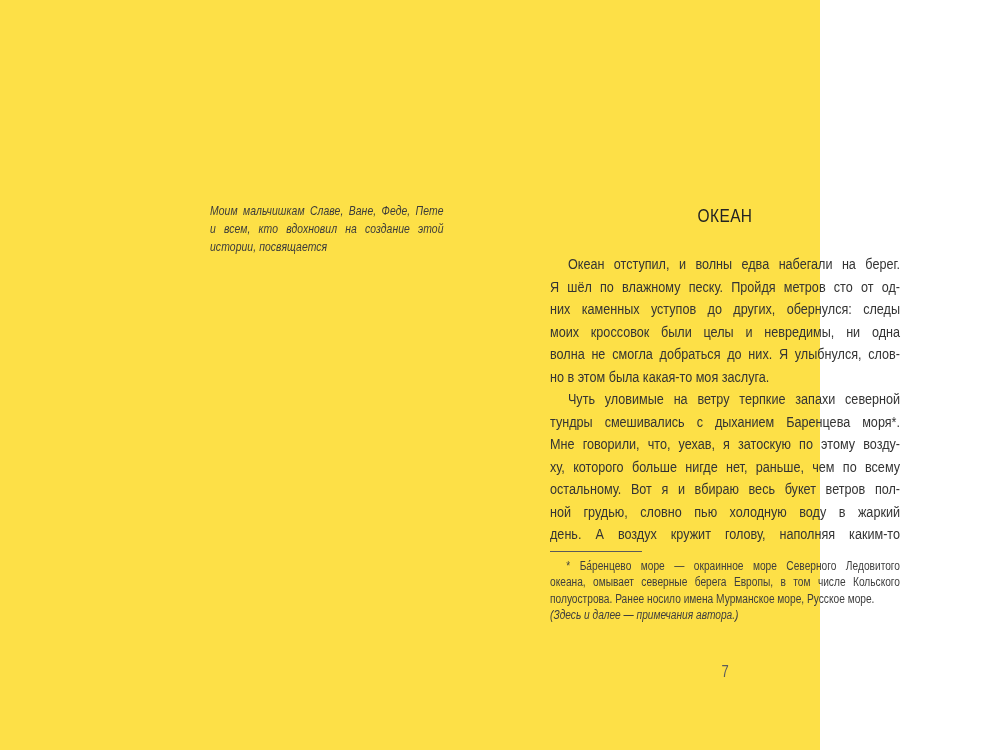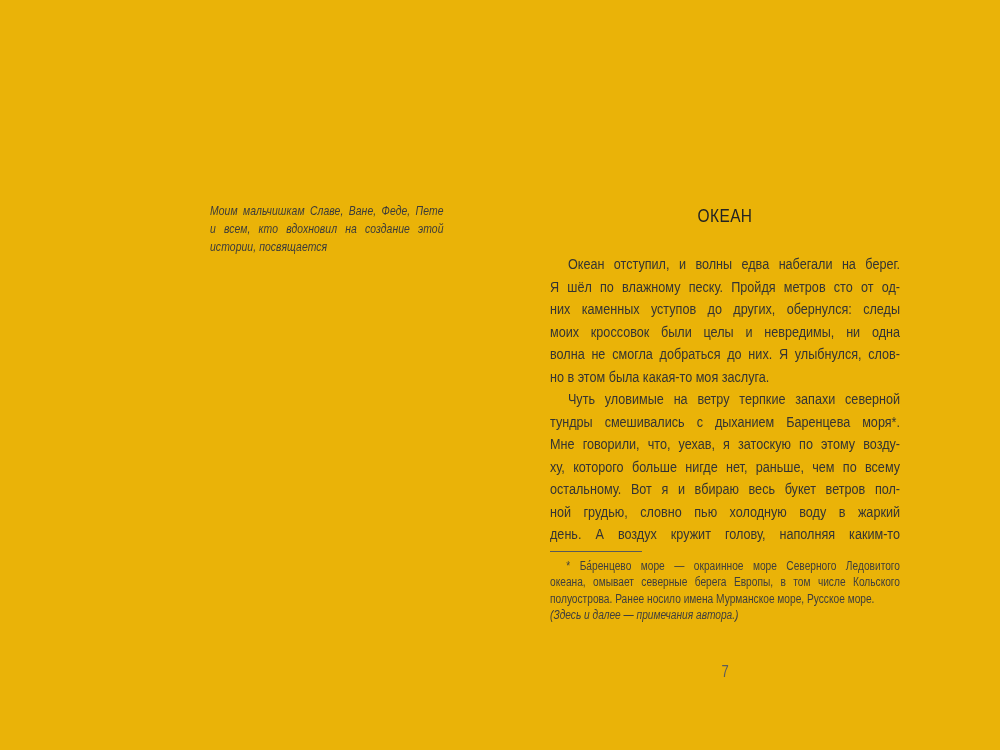--- a/index.html
+++ b/index.html
@@ -4,22 +4,22 @@
 <style>
   * { margin: 0; padding: 0; box-sizing: border-box; }
   html, body {
     width: 1000px; height: 750px;
     background: #ffffff;
     overflow: hidden;
     font-family: "Liberation Sans", sans-serif;
   }
   .spread {
     position: relative;
-    width: 1000px; height: 750px;
-    background: #eab308;
+    width: 820px; height: 750px;
+    background: #fde047;
   }
 
   
   .dedication {
     position: absolute;
     left: 210px; top: 202px;
     width: 292px;
     transform: scaleX(0.80);
     transform-origin: left top;
     font-style: italic;

